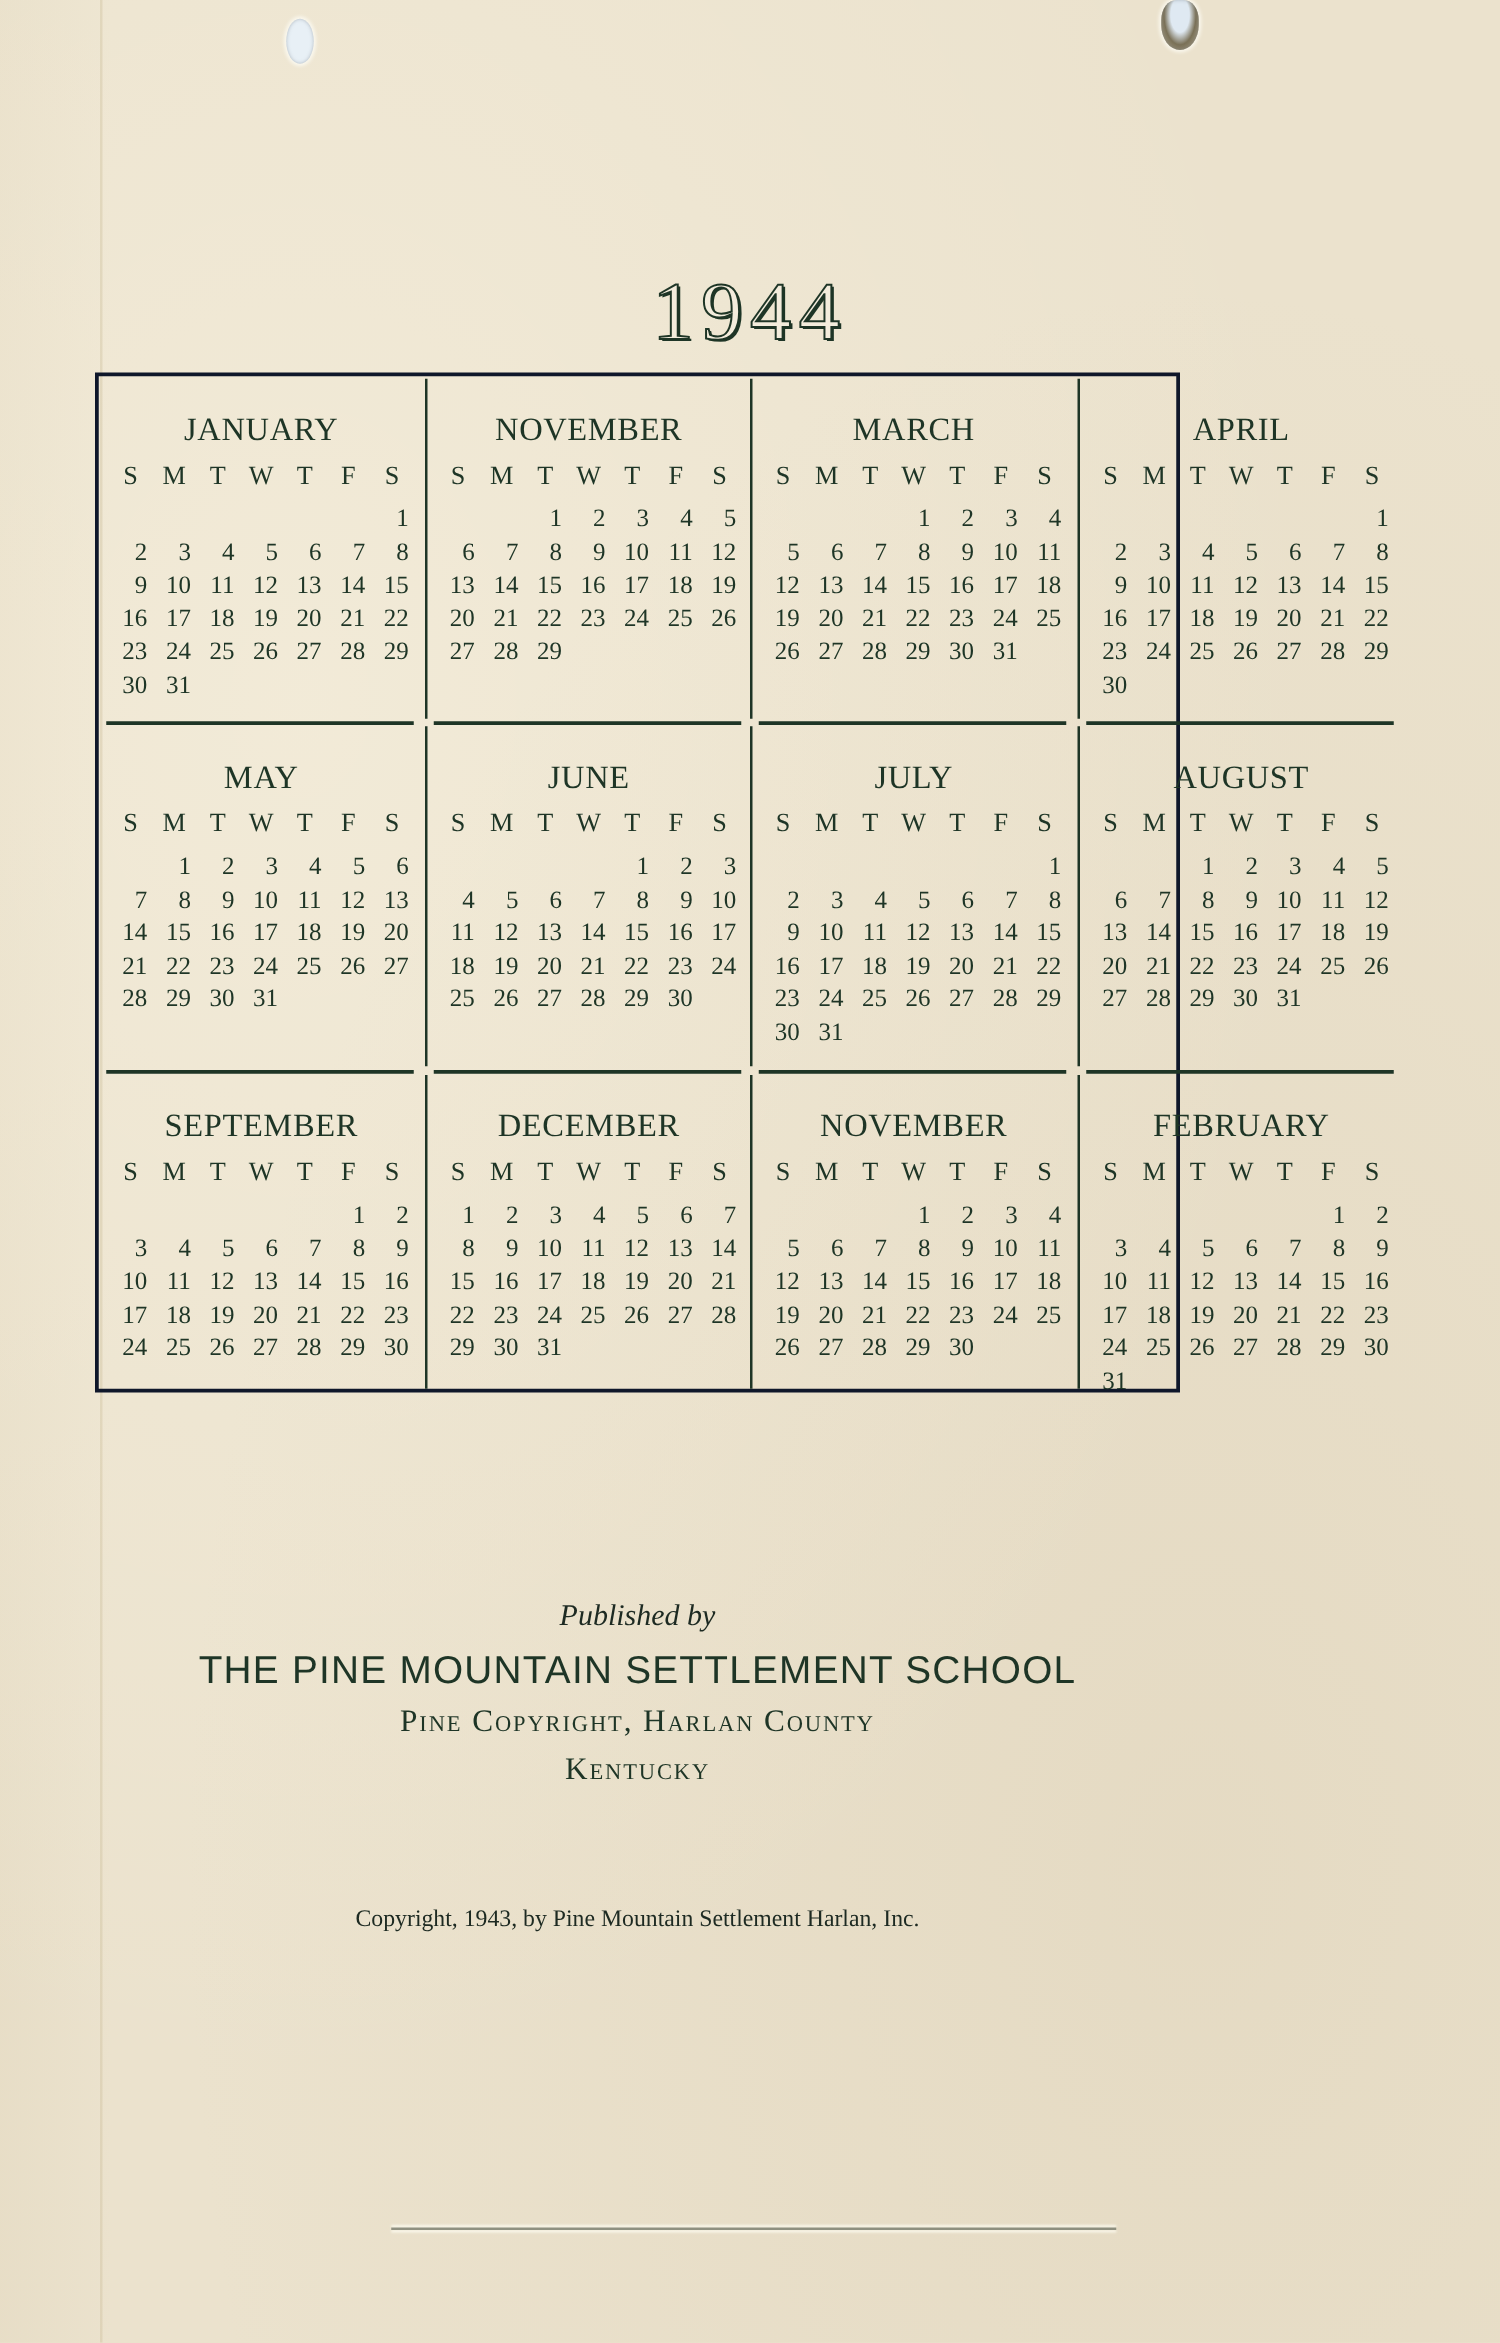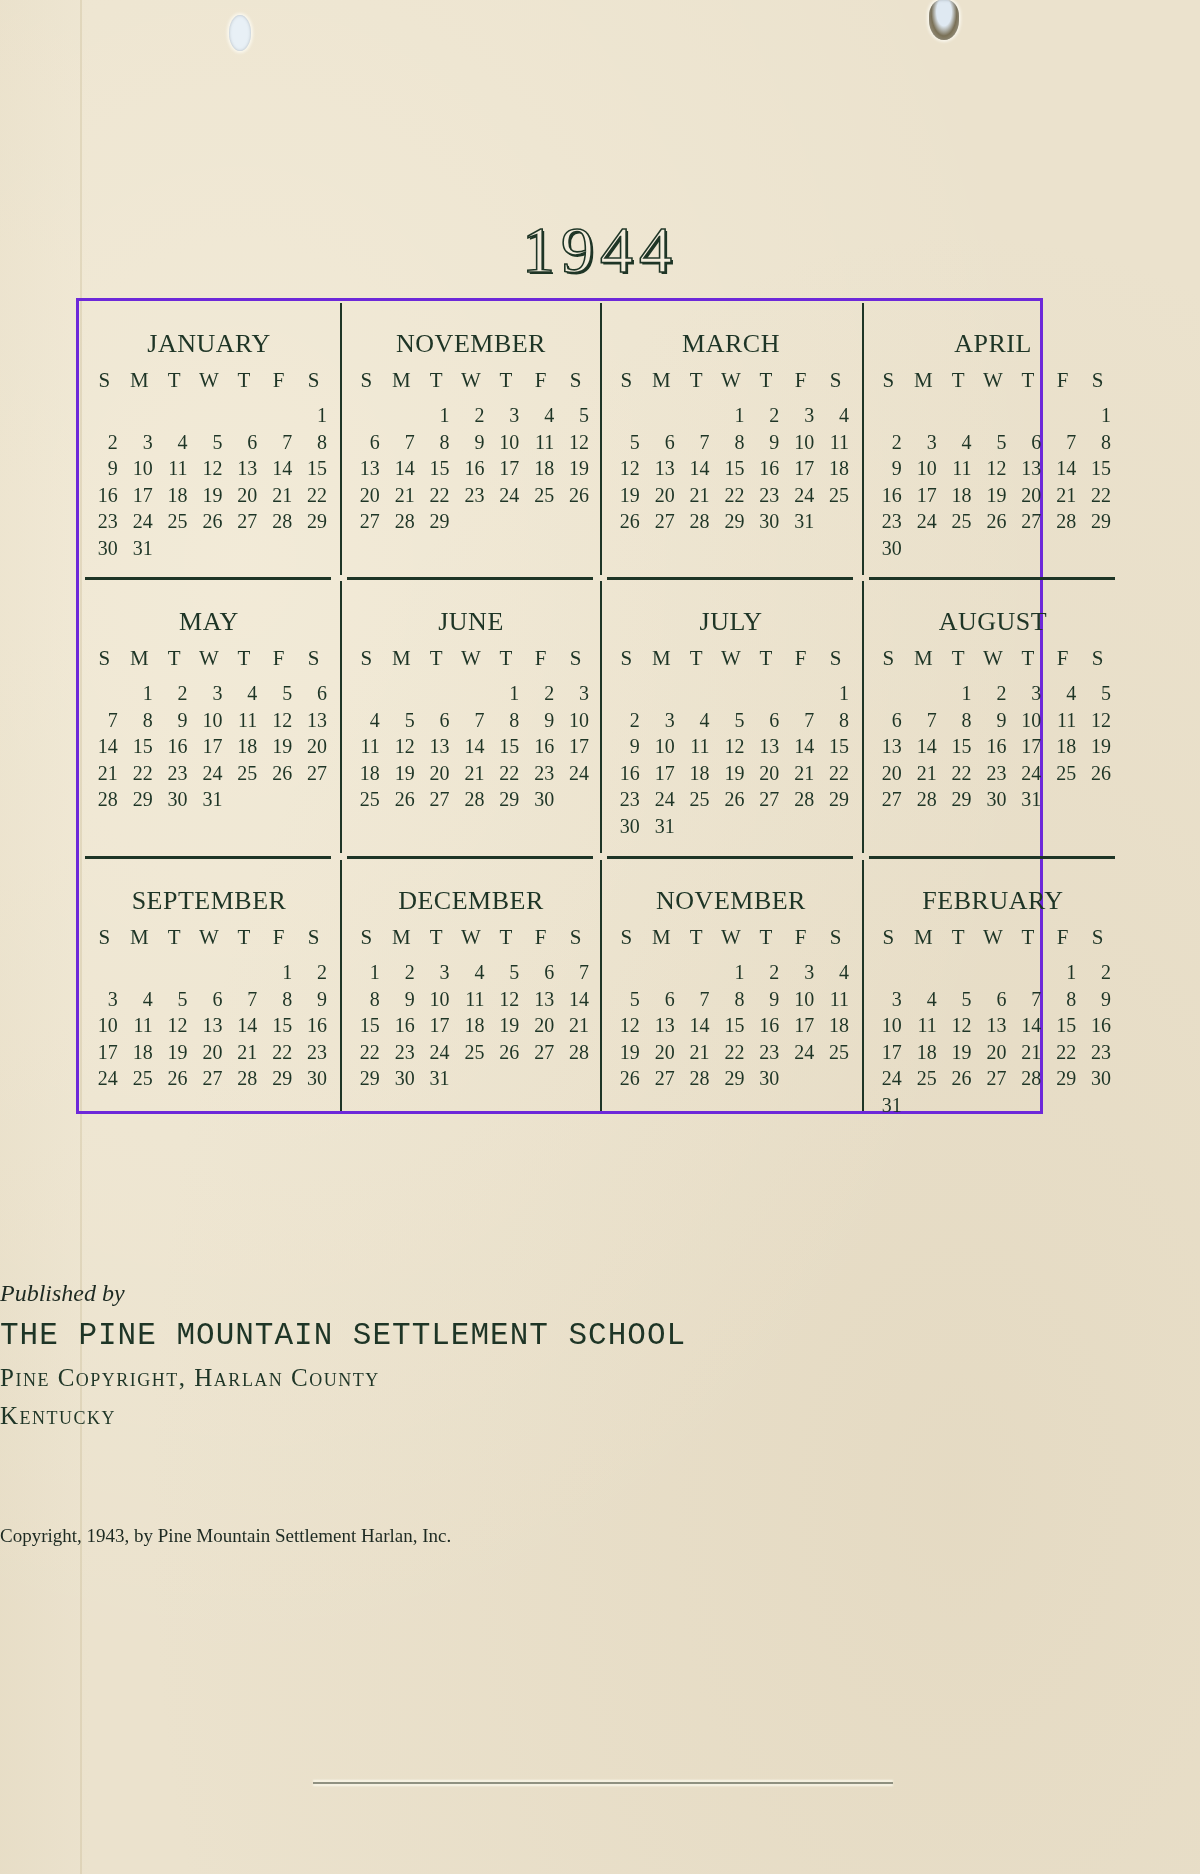--- a/index.html
+++ b/index.html
@@ -23,45 +23,45 @@
 
   #year-title {
     position: absolute; left: 0; width: 1200px; top: 212px; text-align: center;
     font-family: "Liberation Serif", serif; font-size: 66px; letter-spacing: 6px;
     color: #f3ecdc;
     -webkit-text-stroke: 1.6px #1e3526;
     text-shadow: 2px 2px 0 #1e3526;
   }
 
   #calendar-box {
-    position: absolute; left: 76px; top: 298px; width: 967px; height: 816px;
-    border: 3px solid #6d28d9; box-sizing: border-box;
+    position: absolute; left: 76px; top: 298px; width: 868px; height: 816px;
+    border: 3px solid #0f172a; box-sizing: border-box;
   }
   .vline { position: absolute; width: 2px; background: #1e3526; }
   .hsep { position: absolute; height: 3px; background: #1e3526; }
 
   .month {
     position: absolute; width: 260px; height: 270px;
   }
   .month-name {
     position: absolute; left: 0; right: 0; top: 28px; text-align: center;
     font-family: "Liberation Serif", serif; font-size: 26px; letter-spacing: 0.5px;
   }
   .dow-row, .week-row {
     position: absolute; left: 8px; width: 244px; display: grid;
     grid-template-columns: repeat(7, 1fr);
   }
   .dow-row { top: 67px; font-family: "Liberation Serif", serif; font-size: 21px; }
   .dow-row span { text-align: center; }
   .week-row { font-family: "Liberation Serif", serif; font-size: 20px; }
   .week-row span { text-align: right; padding-right: 4px; }
 
-  .pub-line { position: absolute; left: 0; width: 996px; text-align: left; }
+  .pub-line { position: absolute; left: 12px; width: 996px; text-align: center; }
   #published-by { top: 1280px; font-family: "Liberation Serif", serif; font-style: italic; font-size: 24px; color: #1d2a22; }
-  #school-name { top: 1318px; font-family: Liberation Mono, monospace; font-size: 31px; letter-spacing: 1px; color: #1e3526; }
+  #school-name { top: 1318px; font-family: Liberation Sans, sans-serif; font-size: 31px; letter-spacing: 1px; color: #1e3526; }
   #location { top: 1364px; font-family: "Liberation Serif", serif; font-size: 25px; font-variant: small-caps; letter-spacing: 1.5px; color: #1e3526; }
   #state { top: 1402px; font-family: "Liberation Serif", serif; font-size: 25px; font-variant: small-caps; letter-spacing: 1.5px; color: #1e3526; }
   #copyright { top: 1525px; font-family: "Liberation Serif", serif; font-size: 19px; color: #1d2a22; }
 
   #bottom-crease {
     position: absolute; left: 313px; top: 1782px; width: 580px; height: 2px;
     background: rgba(70,80,70,0.55);
     box-shadow: 0 -2px 2px rgba(255,255,245,0.8), 0 2px 2px rgba(255,255,245,0.8);
   }
 </style>

